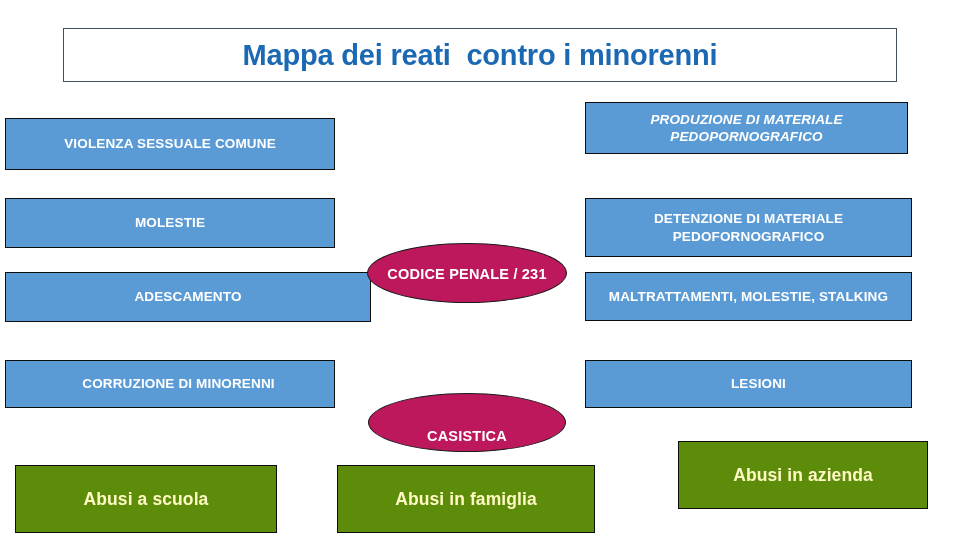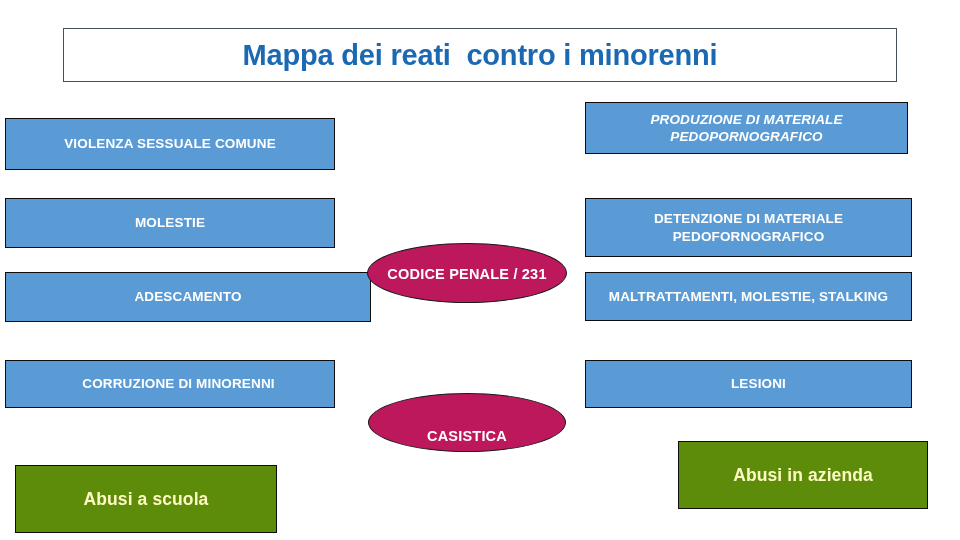--- a/index.html
+++ b/index.html
@@ -153,18 +153,21 @@
   </div>
 
   <div class="ellipse" id="ellipse-casistica" style="left:368px; top:393px; width:198px; height:59px;">
     <span class="label">CASISTICA</span>
   </div>
 
   <div class="green-box" id="green-box-0" style="left:15px; top:465px; width:262px; height:68px;">
     <span class="label">Abusi a scuola</span>
   </div>
 
+  <div class="green-box" id="green-box-1" style="left:337px; top:465px; width:258px; height:68px;">
+    <span class="label">Abusi in famiglia</span>
+  </div>
 
   <div class="green-box" id="green-box-2" style="left:678px; top:441px; width:250px; height:68px;">
     <span class="label">Abusi in azienda</span>
   </div>
 
 </div>
 
 </body></html>

